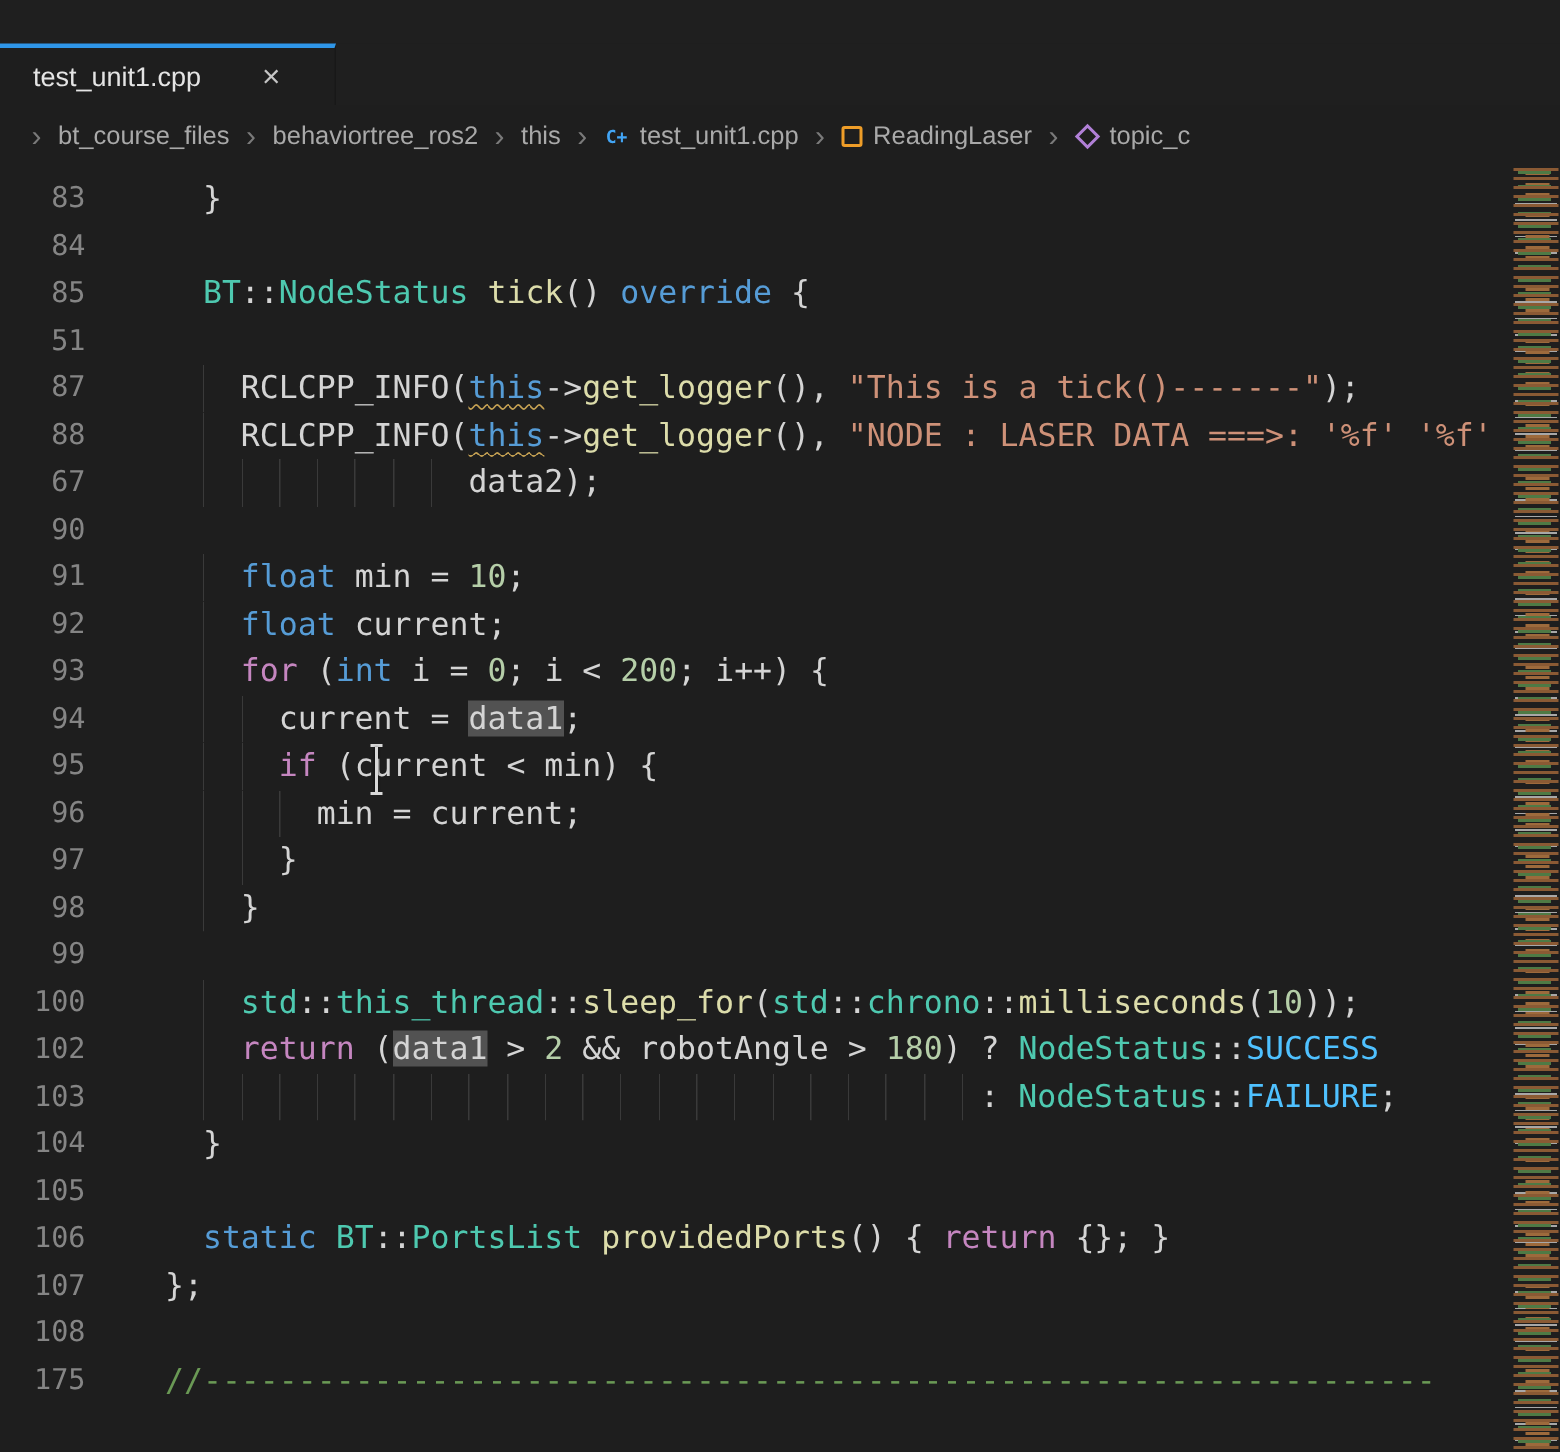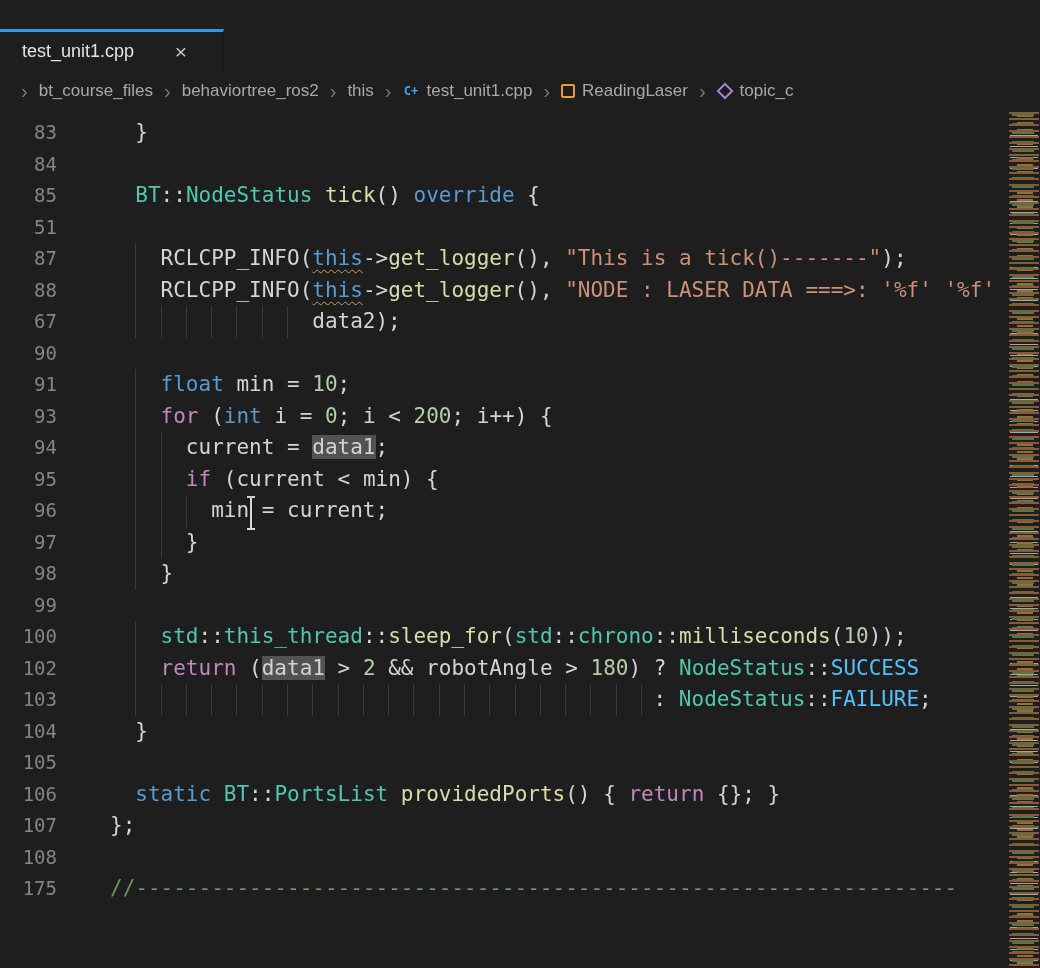--- a/index.html
+++ b/index.html
@@ -127,20 +127,24 @@
         </div>
         <div class="row">
           <span class="lnum">90</span>
           <span class="ctext"></span>
         </div>
         <div class="row">
           <span class="lnum">91</span>
           <span class="ctext"><span class="ind" style="width: 2ch;"></span><span class="ind ig" style="width: 2ch;"></span><span class="tk kw" style="color: rgb(86, 156, 214);">float</span><span class="tk p" style="color: rgb(212, 212, 212);"> </span><span class="tk d" style="color: rgb(212, 212, 212);">min</span><span class="tk p" style="color: rgb(212, 212, 212);"> = </span><span class="tk num" style="color: rgb(181, 206, 168);">10</span><span class="tk p" style="color: rgb(212, 212, 212);">;</span></span>
         </div>
         <div class="row">
+          <span class="lnum">92</span>
+          <span class="ctext"><span class="ind" style="width: 2ch;"></span><span class="ind ig" style="width: 2ch;"></span><span class="tk kw" style="color: rgb(86, 156, 214);">float</span><span class="tk p" style="color: rgb(212, 212, 212);"> </span><span class="tk d" style="color: rgb(212, 212, 212);">current</span><span class="tk p" style="color: rgb(212, 212, 212);">;</span></span>
+        </div>
+        <div class="row">
           <span class="lnum">93</span>
           <span class="ctext"><span class="ind" style="width: 2ch;"></span><span class="ind ig" style="width: 2ch;"></span><span class="tk kc" style="color: rgb(197, 134, 192);">for</span><span class="tk p" style="color: rgb(212, 212, 212);"> (</span><span class="tk kw" style="color: rgb(86, 156, 214);">int</span><span class="tk p" style="color: rgb(212, 212, 212);"> </span><span class="tk d" style="color: rgb(212, 212, 212);">i</span><span class="tk p" style="color: rgb(212, 212, 212);"> = </span><span class="tk num" style="color: rgb(181, 206, 168);">0</span><span class="tk p" style="color: rgb(212, 212, 212);">; </span><span class="tk d" style="color: rgb(212, 212, 212);">i</span><span class="tk p" style="color: rgb(212, 212, 212);"> &lt; </span><span class="tk num" style="color: rgb(181, 206, 168);">200</span><span class="tk p" style="color: rgb(212, 212, 212);">; </span><span class="tk d" style="color: rgb(212, 212, 212);">i</span><span class="tk p" style="color: rgb(212, 212, 212);">++) {</span></span>
         </div>
         <div class="row">
           <span class="lnum">94</span>
           <span class="ctext"><span class="ind" style="width: 2ch;"></span><span class="ind ig" style="width: 2ch;"></span><span class="ind ig" style="width: 2ch;"></span><span class="tk d" style="color: rgb(212, 212, 212);">current</span><span class="tk p" style="color: rgb(212, 212, 212);"> = </span><span class="tk d hl" style="color: rgb(212, 212, 212);">data1</span><span class="tk p" style="color: rgb(212, 212, 212);">;</span></span>
         </div>
         <div class="row">
           <span class="lnum">95</span>
           <span class="ctext"><span class="ind" style="width: 2ch;"></span><span class="ind ig" style="width: 2ch;"></span><span class="ind ig" style="width: 2ch;"></span><span class="tk kc" style="color: rgb(197, 134, 192);">if</span><span class="tk p" style="color: rgb(212, 212, 212);"> (</span><span class="tk d" style="color: rgb(212, 212, 212);">current</span><span class="tk p" style="color: rgb(212, 212, 212);"> &lt; </span><span class="tk d" style="color: rgb(212, 212, 212);">min</span><span class="tk p" style="color: rgb(212, 212, 212);">) {</span></span>

